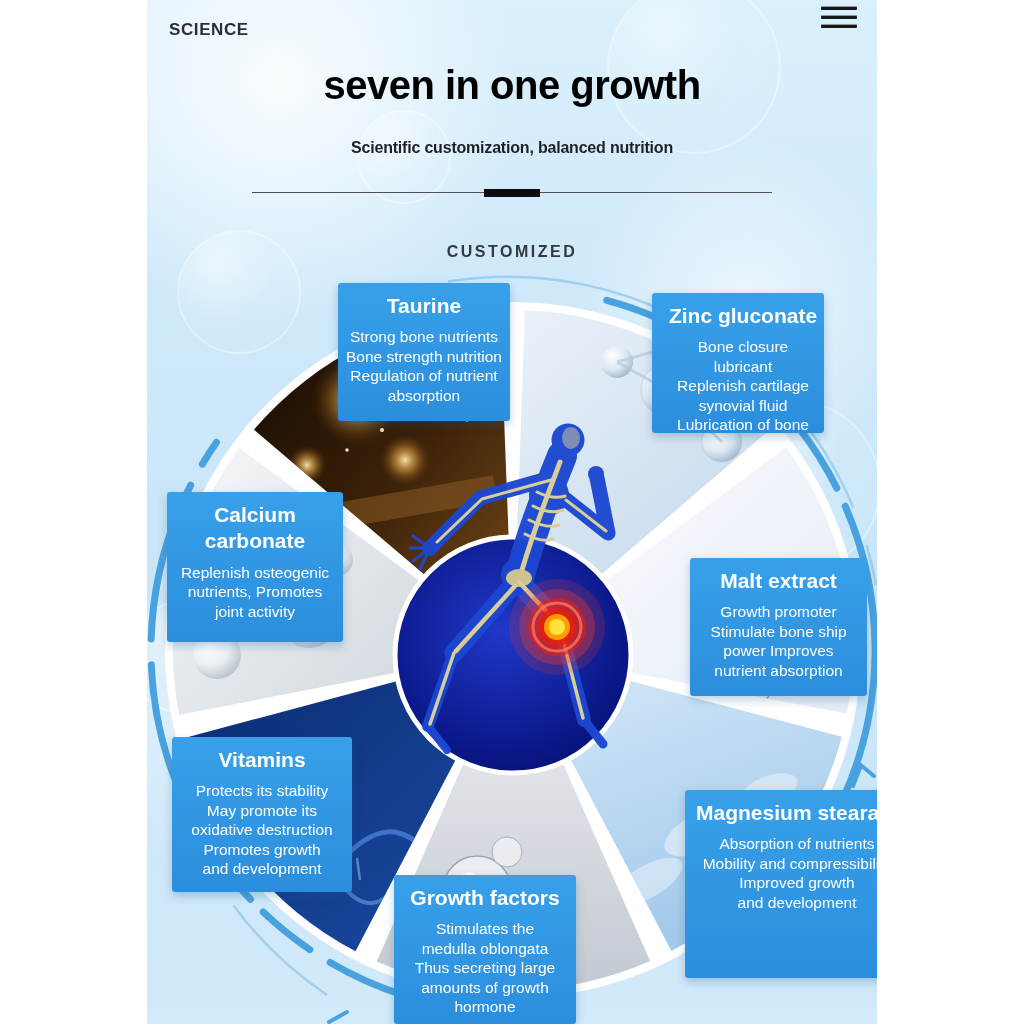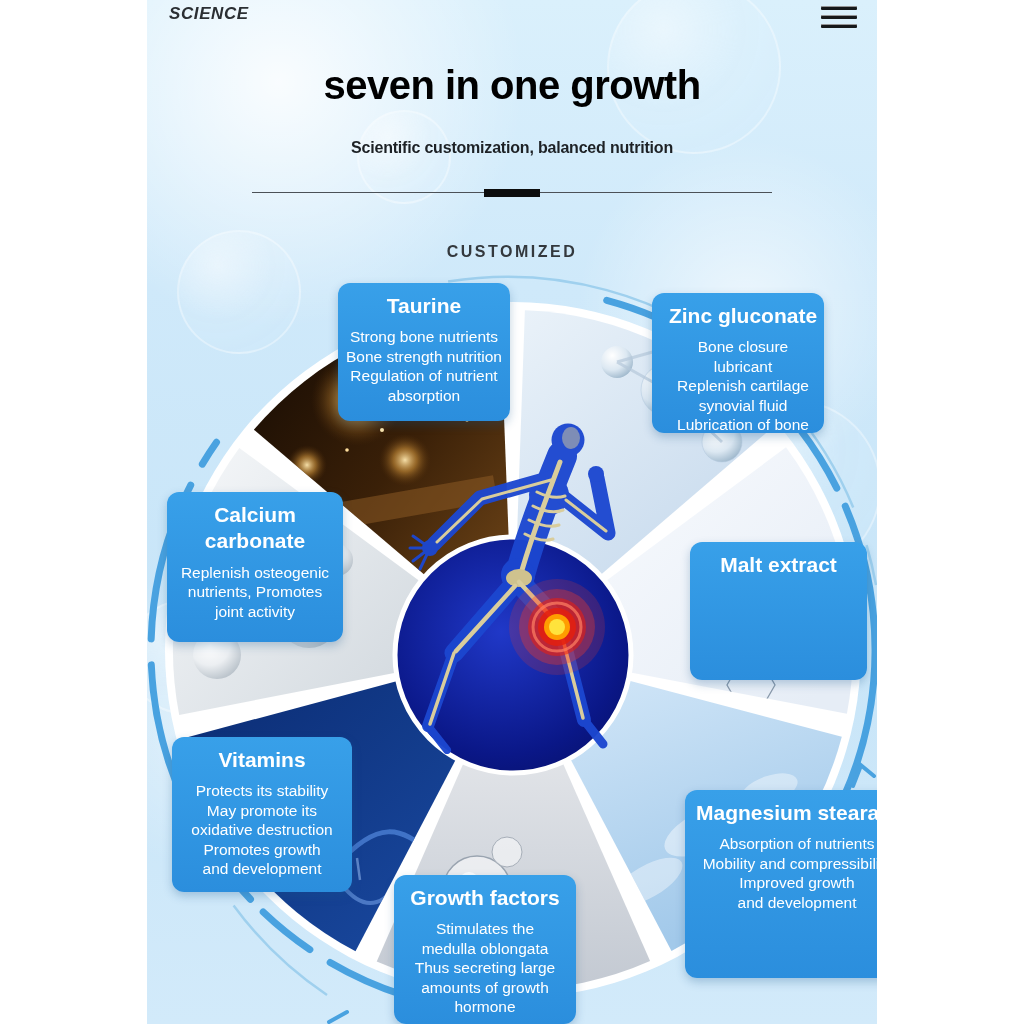--- a/index.html
+++ b/index.html
@@ -11,45 +11,45 @@
     position:absolute;left:147px;top:0;width:730px;height:1024px;overflow:hidden;
     background:
       radial-gradient(circle at 18% 8%, rgba(255,255,255,.85) 0, rgba(255,255,255,0) 22%),
       radial-gradient(circle at 82% 30%, rgba(255,255,255,.6) 0, rgba(255,255,255,0) 18%),
       radial-gradient(circle at 10% 70%, rgba(255,255,255,.5) 0, rgba(255,255,255,0) 16%),
       linear-gradient(180deg,#daf0fc 0%,#cfe9fa 28%,#c8e5f8 62%,#d2eafa 100%);
   }
   .bubble{position:absolute;border-radius:50%;border:2px solid rgba(255,255,255,.65);
     background:radial-gradient(circle at 32% 28%, rgba(255,255,255,.8) 0, rgba(255,255,255,.15) 45%, rgba(190,224,245,.12) 100%);
     opacity:.55;}
-  .brand{position:absolute;left:22px;top:4px;font-size:17px;font-weight:bold;color:#2b2f33;letter-spacing:.6px;font-style:italic;}
+  .brand{position:absolute;left:22px;top:20px;font-size:17px;font-weight:bold;color:#2b2f33;letter-spacing:.6px;}
   .menu{position:absolute;left:674px;top:6px;width:36px;height:24px;cursor:pointer;}
   .menu .bar{height:4px;background:#15181b;margin-bottom:5px;border-radius:1px;box-shadow:inset 0 1px 0 rgba(255,255,255,.55);}
   .title{position:absolute;left:0;top:6px;width:100%;text-align:center;color:#000;
     font-size:40px;font-weight:bold;line-height:1.32;letter-spacing:-.5px;white-space:pre-line;}
   .subtitle{position:absolute;left:0;top:139px;width:100%;text-align:center;color:#1d2125;
     font-size:16px;font-weight:bold;letter-spacing:-.2px;}
   .divider{position:absolute;left:105px;top:189px;width:520px;height:8px;}
   .divider .line{position:absolute;left:0;top:3px;width:100%;height:1px;background:#4b5157;}
   .divider .tick{position:absolute;left:232px;top:0;width:56px;height:8px;background:#0c0d0e;}
   .customized{position:absolute;left:0;top:221px;width:100%;text-align:center;color:#33383d;
     font-size:16px;letter-spacing:2.5px;font-weight:bold;margin-top:22px;}
   .wheel-svg{position:absolute;left:0;top:270px;width:730px;height:754px;}
   .card{
-    position:absolute;border-radius:12px;color:#fff;text-align:center;
+    position:absolute;border-radius:3px;color:#fff;text-align:center;
     background:linear-gradient(180deg,#38a0e9 0%,#2b8edd 100%);
     box-shadow:0 4px 10px rgba(26,86,140,.28);
     padding:10px 6px 8px 6px;box-sizing:border-box;z-index:5;
   }
   .card-title{font-size:21px;font-weight:bold;line-height:1.25;white-space:pre-line;margin-bottom:8px;}
   .card-body{font-size:15.5px;line-height:1.26;white-space:pre-line;}
   .c-taurine{left:191px;top:283px;width:172px;height:138px;}
   .c-zinc{left:505px;top:293px;width:172px;height:140px;padding-left:16px;}
   .c-calcium{left:20px;top:492px;width:176px;height:150px;}
-  .c-malt{left:543px;top:542px;width:177px;height:138px;}
+  .c-malt{left:543px;top:558px;width:177px;height:138px;}
   .c-vitamins{left:25px;top:737px;width:180px;height:155px;}
   .c-magnesium{left:490px;top:790px;width:224px;height:188px;margin-left:48px;}
   .c-growth{left:239px;top:875px;width:182px;height:149px;margin-left:8px;}
 </style>
 </head>
 <body>
 
 <div class="band">
 
   <div class="bubble" style="left:460px;top:-20px;width:170px;height:170px;"></div>
@@ -282,20 +282,24 @@
   </div>
   <div class="card c-calcium">
     <div class="card-title">Calcium
 carbonate</div>
     <div class="card-body">Replenish osteogenic
 nutrients, Promotes
 joint activity</div>
   </div>
   <div class="card c-malt">
     <div class="card-title">Malt extract</div>
+    <div class="card-body">Growth promoter
+Stimulate bone ship
+power Improves
+nutrient absorption</div>
   </div>
   <div class="card c-vitamins">
     <div class="card-title">Vitamins</div>
     <div class="card-body">Protects its stability
 May promote its
 oxidative destruction
 Promotes growth
 and development</div>
   </div>
   <div class="card c-magnesium">

